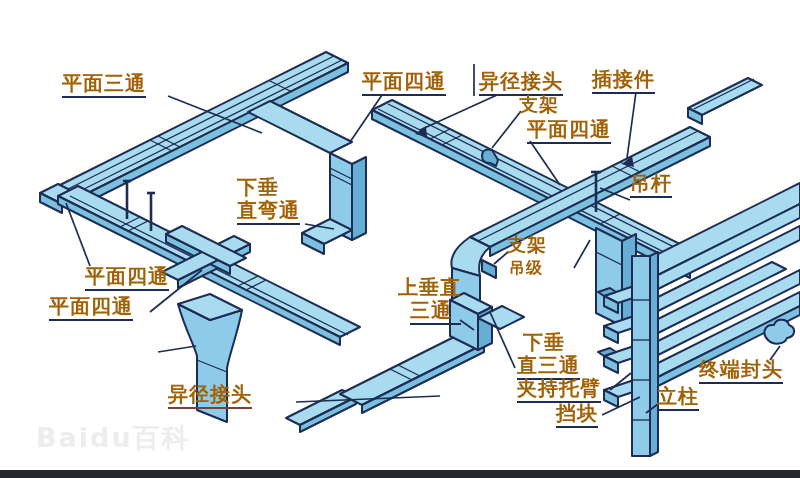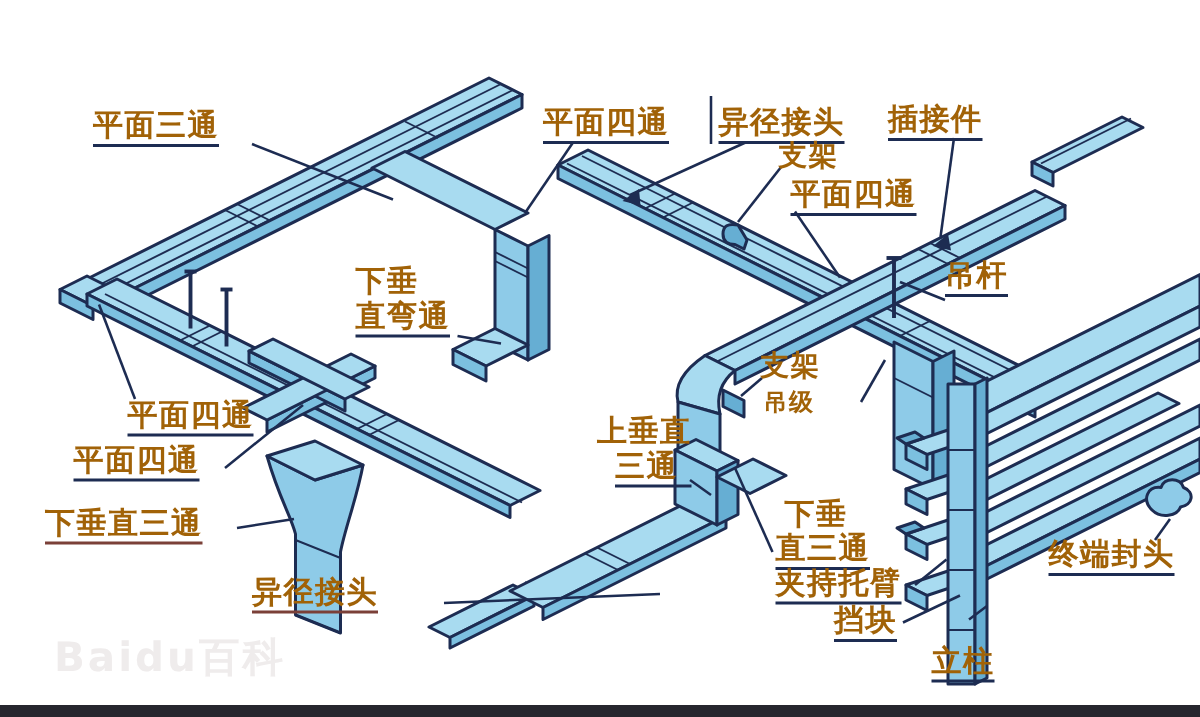--- a/index.html
+++ b/index.html
@@ -226,21 +226,20 @@
     <span class="blk">下垂</span>
     <span class="blk ul">直弯通</span>
   </div>
 
   <div class="lbl" style="left:630px;top:172px;"><span class="row ul">吊杆</span></div>
 
   <div class="lbl" style="left:85px;top:265px;"><span class="row ul">平面四通</span></div>
 
   <div class="lbl" style="left:49px;top:295px;"><span class="row ul">平面四通</span></div>
 
-  <div class="lbl" style="left:30px;top:337px;"><span class="row ul-red">下垂直三通</span></div>
 
   <div class="lbl" style="left:398px;top:276px;">
     <span class="blk">上垂直</span>
     <span class="blk ul" style="margin-left:12px;">三通</span>
   </div>
 
   <div class="lbl" style="left:507px;top:233px;font-size:19px;"><span class="row">支架</span></div>
 
   <div class="lbl" style="left:509px;top:256px;font-size:16px;"><span class="row">吊级</span></div>
 
@@ -248,19 +247,19 @@
 
   <div class="lbl" style="left:517px;top:331px;">
     <span class="blk" style="margin-left:6px;">下垂</span>
     <span class="blk ul">直三通</span>
   </div>
 
   <div class="lbl" style="left:517px;top:377px;"><span class="row ul">夹持托臂</span></div>
 
   <div class="lbl" style="left:556px;top:402px;"><span class="row ul">挡块</span></div>
 
-  <div class="lbl" style="left:621px;top:385px;margin-top:44px;"><span class="row ul">立柱</span></div>
+  <div class="lbl" style="left:657px;top:385px;"><span class="row ul">立柱</span></div>
 
   <div class="lbl" style="left:699px;top:358px;"><span class="row ul">终端封头</span></div>
 
   <div class="watermark">Baidu百科</div>
   <div class="footer-bar"></div>
 </div>
 
 </body></html>

